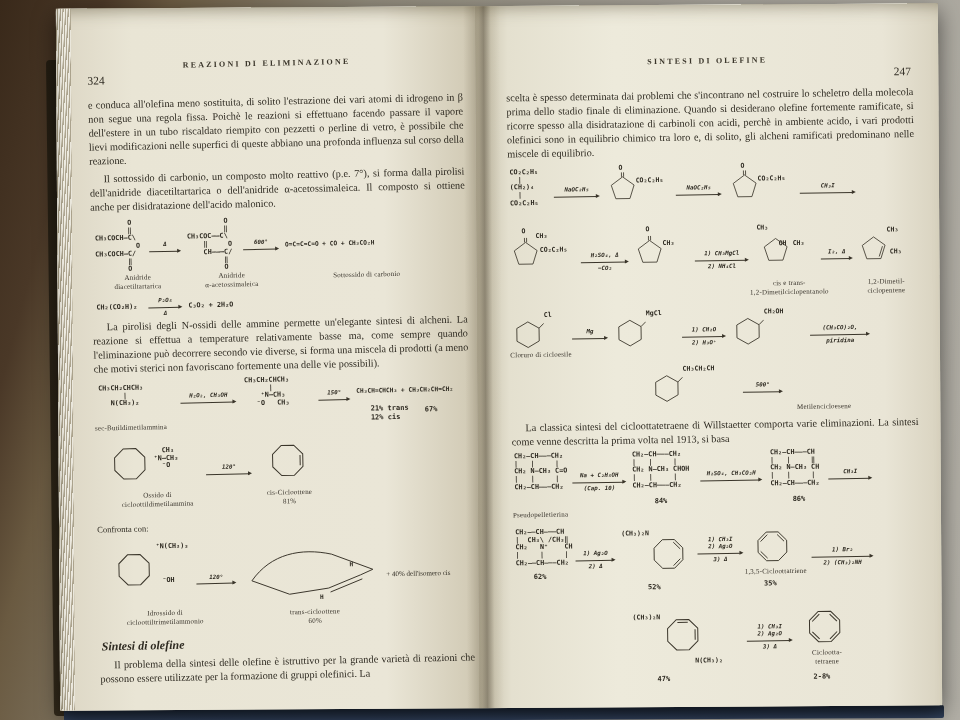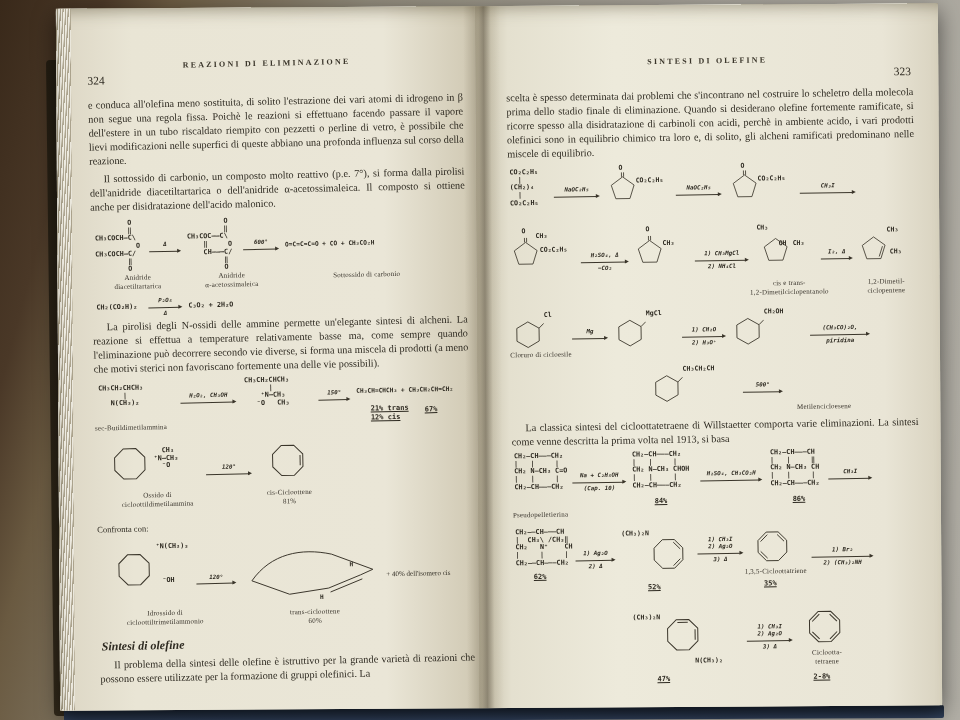--- a/index.html
+++ b/index.html
@@ -29,21 +29,21 @@
     color:#3a352a;font-weight:bold;}
   .pgnum{position:absolute;top:64px;font-size:11.5px;color:#332f26;}
   .content{position:relative;margin-top:88px;color:#2f2b22;}
   .bt{font-size:10.3px;line-height:1.36;text-align:justify;margin:0 0 4px 0;}
   .ind{text-indent:14px;}
   .hd2{font-size:12px;font-weight:bold;font-style:italic;margin:7px 0 4px 2px;color:#2e2a21;}
   .sch{position:relative;margin:2px 0;}
   .fm{position:absolute;margin:0;font:bold 6.8px/1.14 "DejaVu Sans Mono",monospace;color:#2d2920;white-space:pre;}
   .fs{font-size:6.2px;}
   .rl{position:absolute;font:bold 6.6px "DejaVu Sans Mono",monospace;color:#2d2920;white-space:pre;}
-  .pct{position:absolute;font:bold 7px/1.25 "DejaVu Sans Mono",monospace;color:#2d2920;white-space:pre;text-decoration:underline;}
+  .pct{position:absolute;font:bold 7px/1.25 "DejaVu Sans Mono",monospace;color:#2d2920;white-space:pre;}
   .cap{position:absolute;font:7px/1.3 "Liberation Serif",serif;color:#37322a;text-align:center;white-space:pre-line;letter-spacing:.2px;}
   .cmp{font-size:8.5px;margin:2px 0 2px 0;}
   .arw{position:absolute;display:flex;flex-direction:column;align-items:center;
     font:bold 5.8px/1.25 "DejaVu Sans Mono",monospace;color:#2d2920;}
   .arw .t,.arw .b{white-space:pre;text-align:center;}
   .arw .s{position:relative;height:6px;align-self:stretch;}
   .arw .s::before{content:"";position:absolute;left:0;right:2px;top:2.6px;height:1px;background:#3a352a;}
   .arw .s::after{content:"";position:absolute;right:0;top:.6px;width:0;height:0;
     border-left:4px solid #3a352a;border-top:2.5px solid transparent;border-bottom:2.5px solid transparent;}
   .rs{position:absolute;}
@@ -194,21 +194,21 @@
 
         <div class="hd2">Sintesi di olefine</div>
         <p class="bt ind">Il problema della sintesi delle olefine è istruttivo per la grande varietà di reazioni che possono essere utilizzate per la formazione di gruppi olefinici. La</p>
       </div>
     </div>
   </div>
 
   <div class="page pgR">
     <div class="inner prc">
       <div class="runhead">SINTESI DI OLEFINE</div>
-      <div class="pgnum" style="right:28px">323</div>
+      <div class="pgnum" style="right:28px">247</div>
       <div class="content" style="margin-top:84px">
         <p class="bt">scelta è spesso determinata dai problemi che s'incontrano nel costruire lo scheletro della molecola prima dello stadio finale di eliminazione. Quando si desiderano olefine fortemente ramificate, si ricorre spesso alla disidratazione di carbinoli con acidi, perchè in ambiente acido, i vari prodotti olefinici sono in equilibrio chimico tra loro e, di solito, gli alcheni ramificati predominano nelle miscele di equilibrio.</p>
 
         <div class="sch" style="height:58px">
           <pre class="fm" style="left:2px;top:4px">CO₂C₂H₅
   |
 (CH₂)₄
   |
 CO₂C₂H₅</pre>
           <span class="arw" style="left:46px;top:22px;width:46px">

